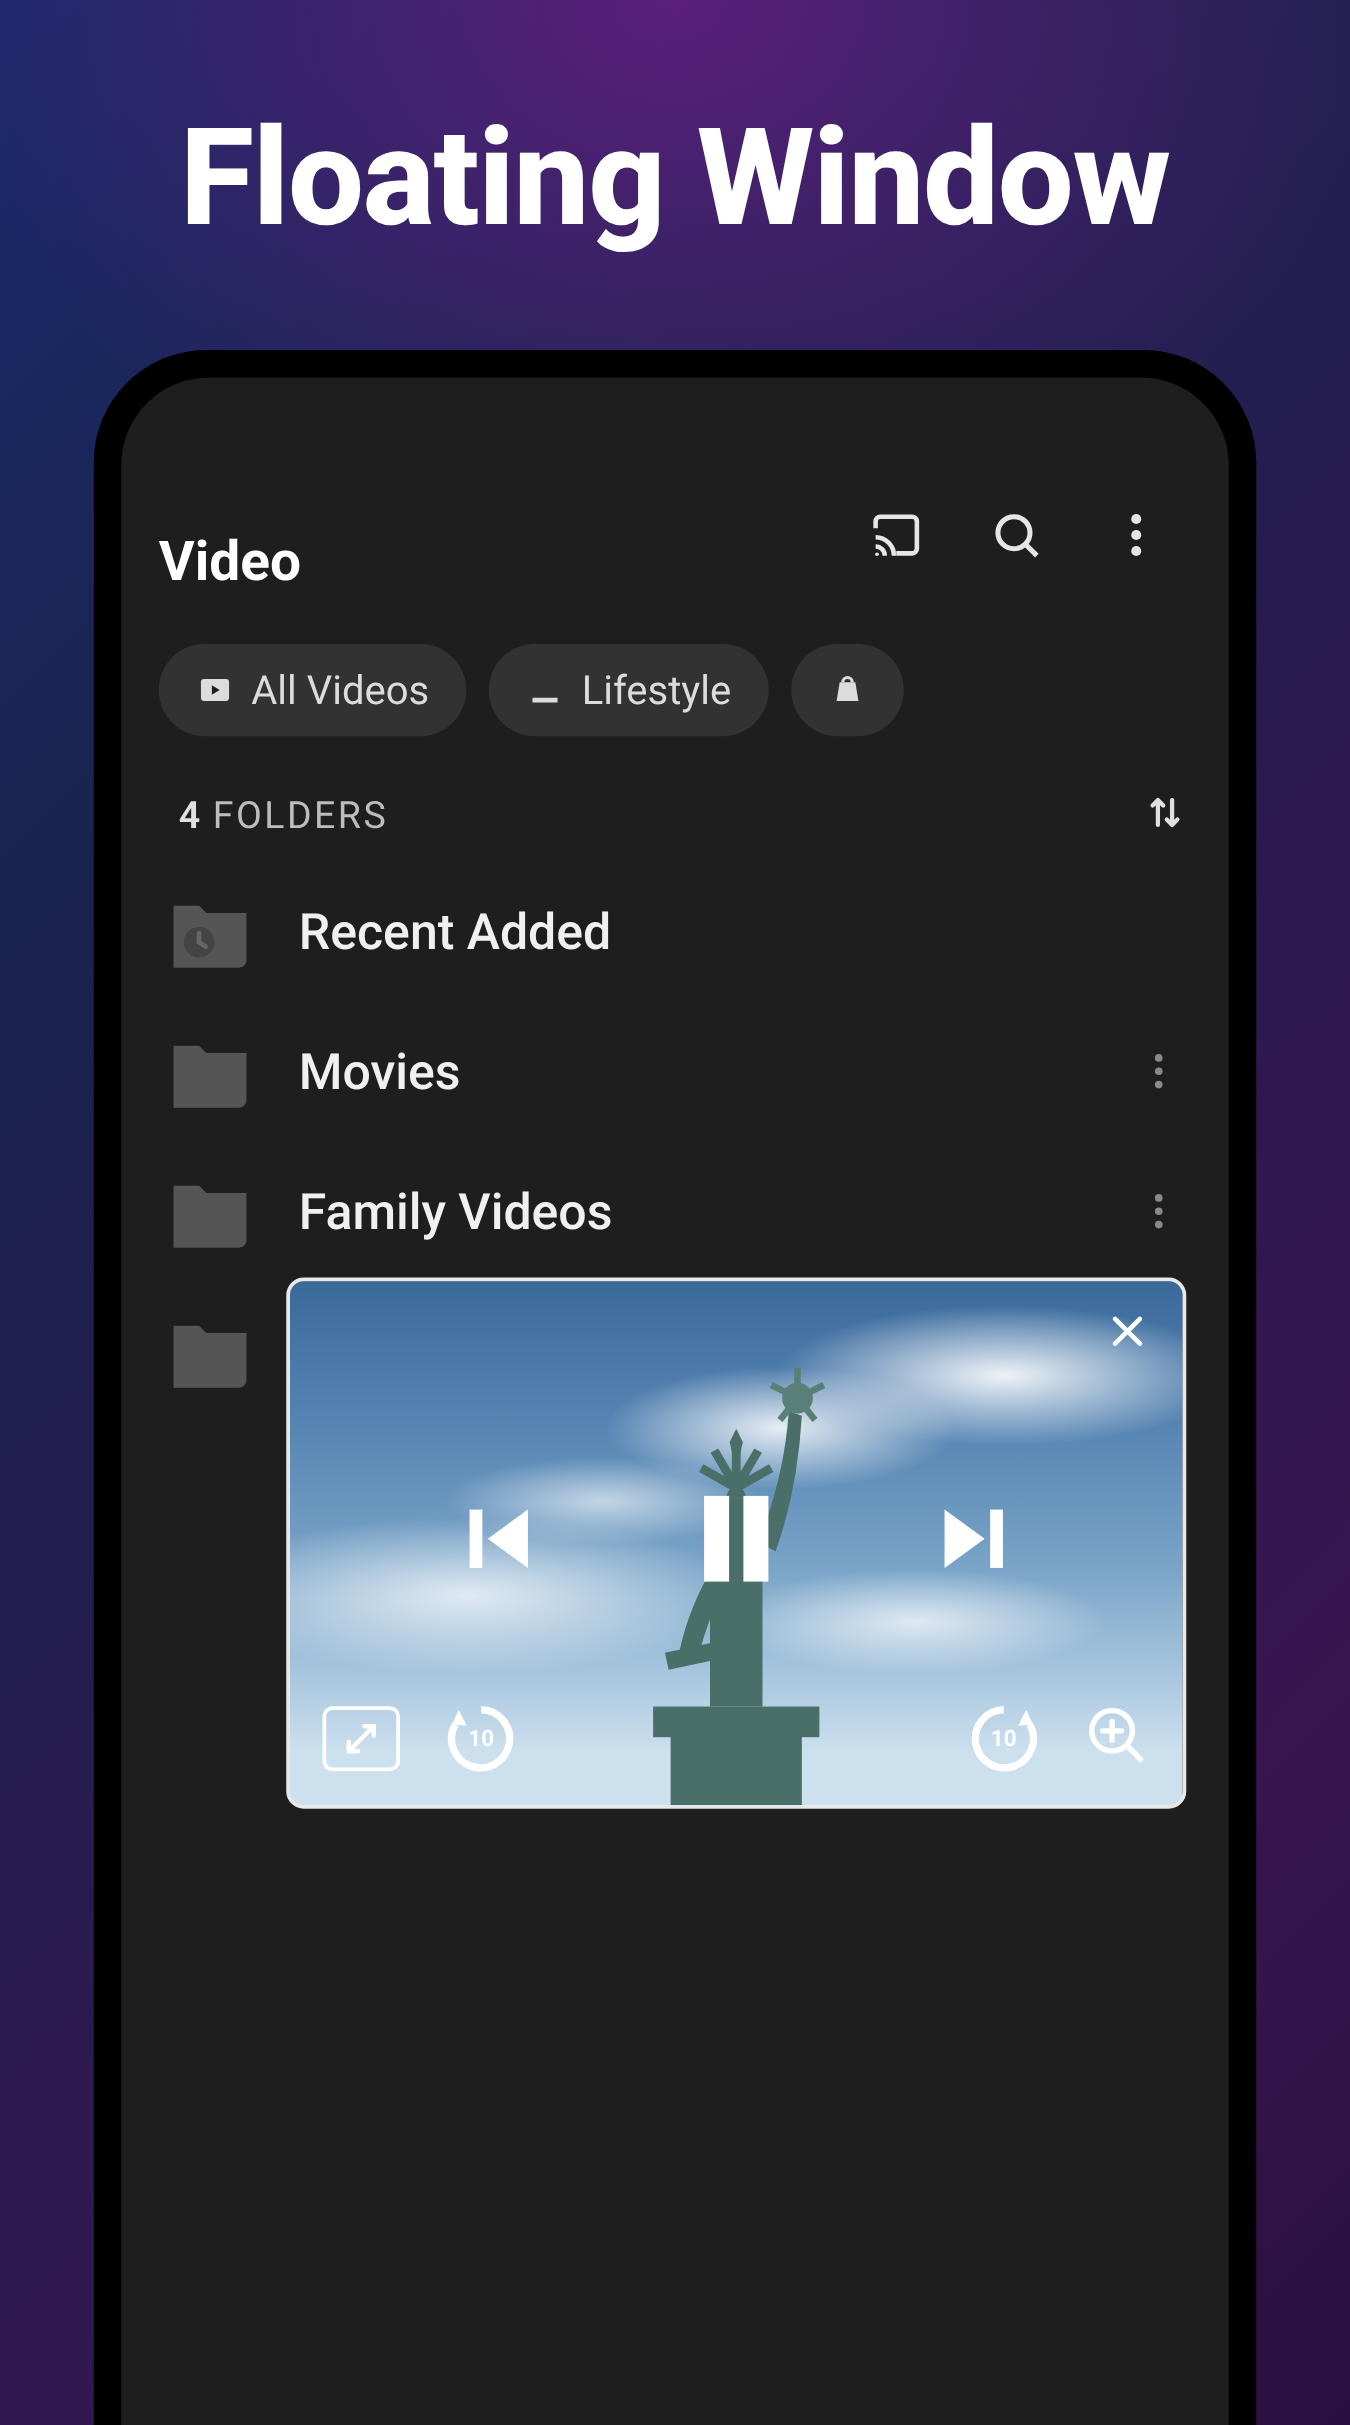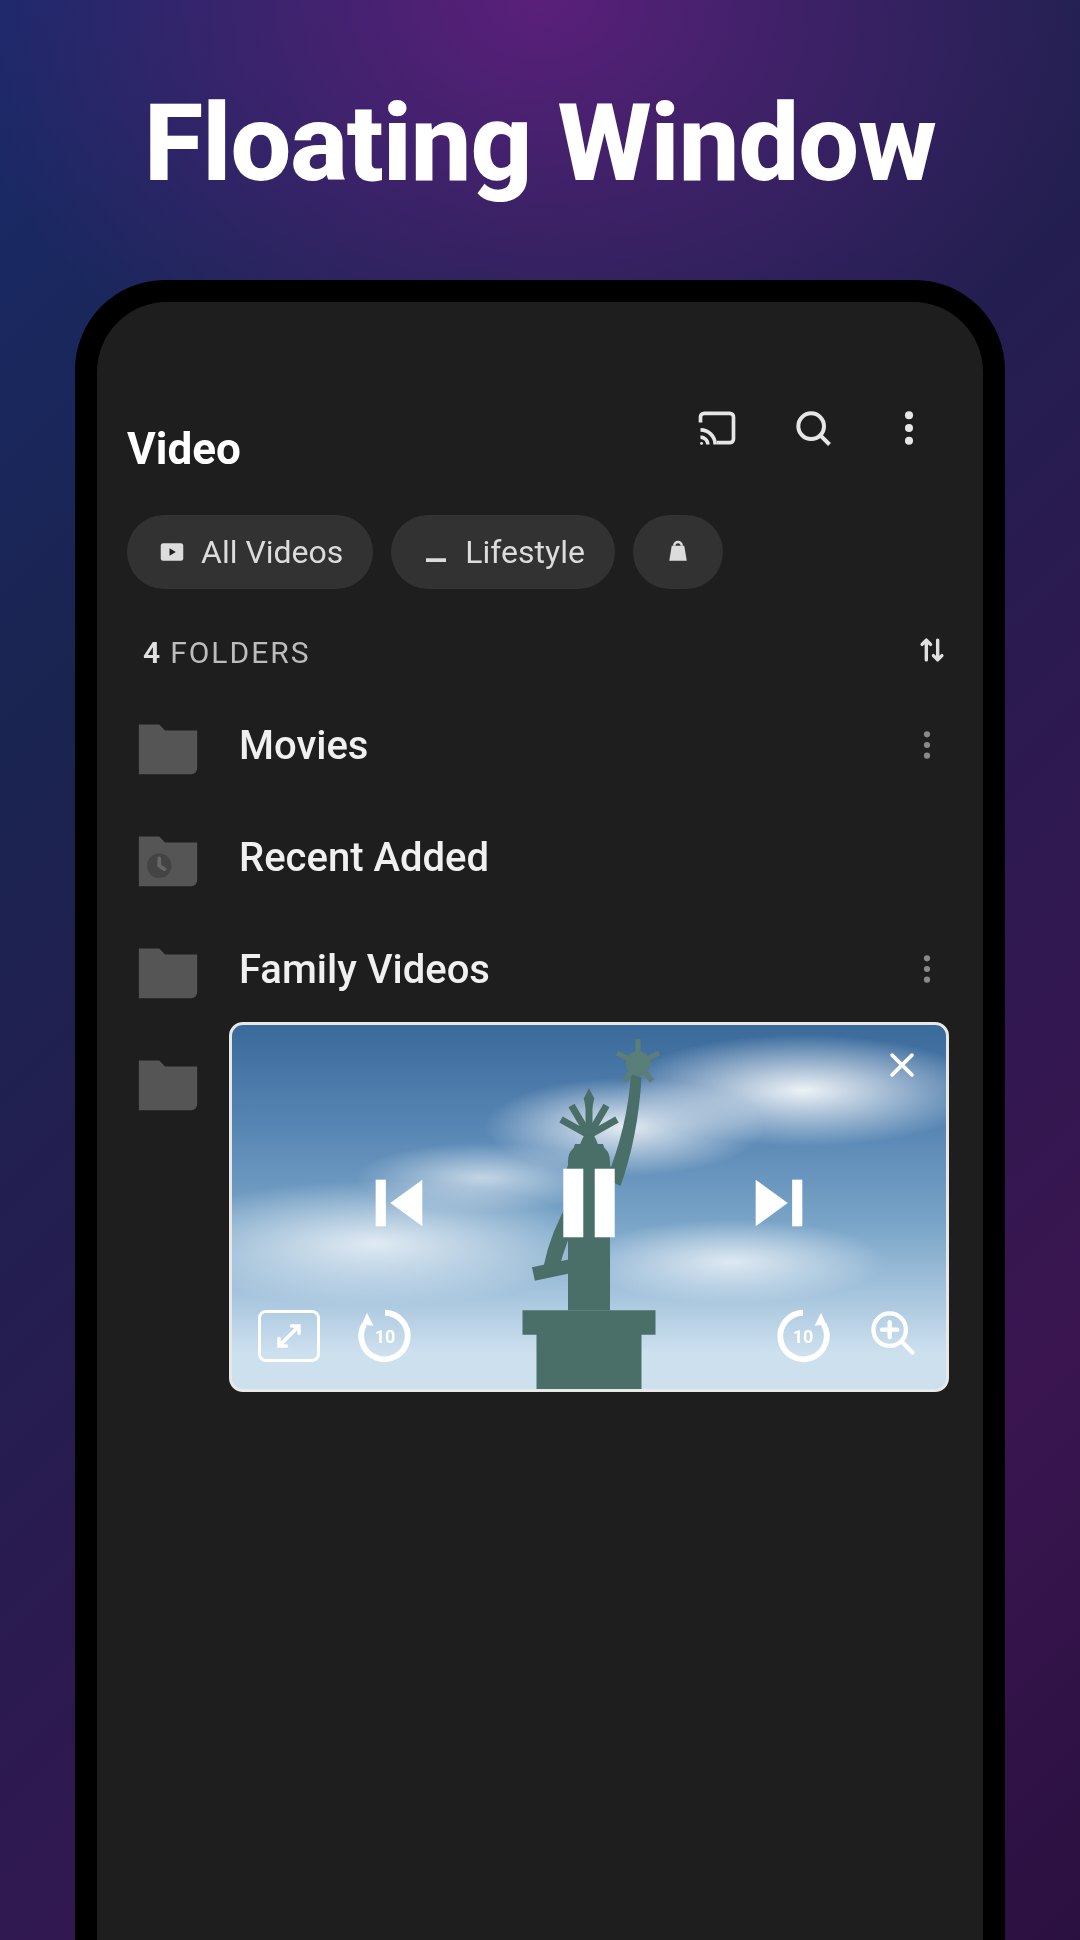--- a/index.html
+++ b/index.html
@@ -104,21 +104,21 @@
   .folder-label { flex:1; color:#f0f0f0; font-size: 40px; font-weight:500; }
   .row-more { width:40px; height:40px; display:flex; align-items:center; justify-content:center; color:#8a8a8a; }
   .row-more svg { width:8px; height:34px; }
 
   
   .floating-player {
     position:absolute;
     right: 34px;
     top: 720px;
     width: 720px;
-    height: 370px;
+    height: 425px;
     border: 3px solid #e8e8e8;
     border-radius: 14px;
     overflow:hidden;
     background:
       linear-gradient(to bottom,
         #3a6a9a 0%, #4a78a8 15%, #5a88b5 30%, #7aa5c8 55%,
         #a8c6de 75%, #cde0ee 90%);
   }
   .clouds {
     position:absolute; inset:0;
@@ -234,41 +234,41 @@
         </svg>
       </div>
     </div>
 
     <div class="folders">
 
       <div class="folder-row">
         <div class="folder-thumb">
           <svg viewBox="0 0 24 20">
               <path fill="#555" d="M2 3h7l2 2h11v13a2 2 0 0 1-2 2H2z"></path>
+              <circle cx="9" cy="13" r="4.2" fill="#444"></circle>
+              <path d="M9 10.5V13l1.8 1.2" stroke="#666" stroke-width="1.3" fill="none" stroke-linecap="round"></path>
+            </svg>
+        </div>
+        <div class="folder-label">Recent Added</div>
+      </div>
+
+      <div class="folder-row">
+        <div class="folder-thumb">
+          <svg viewBox="0 0 24 20">
+              <path fill="#555" d="M2 3h7l2 2h11v13a2 2 0 0 1-2 2H2z"></path>
             </svg>
         </div>
         <div class="folder-label">Movies</div>
         <div class="row-more">
           <svg viewBox="0 0 6 24" fill="currentColor">
               <circle cx="3" cy="4" r="2.3"></circle>
               <circle cx="3" cy="12" r="2.3"></circle>
               <circle cx="3" cy="20" r="2.3"></circle>
             </svg>
         </div>
-      </div>
-
-      <div class="folder-row">
-        <div class="folder-thumb">
-          <svg viewBox="0 0 24 20">
-              <path fill="#555" d="M2 3h7l2 2h11v13a2 2 0 0 1-2 2H2z"></path>
-              <circle cx="9" cy="13" r="4.2" fill="#444"></circle>
-              <path d="M9 10.5V13l1.8 1.2" stroke="#666" stroke-width="1.3" fill="none" stroke-linecap="round"></path>
-            </svg>
-        </div>
-        <div class="folder-label">Recent Added</div>
       </div>
 
       <div class="folder-row">
         <div class="folder-thumb">
           <svg viewBox="0 0 24 20">
               <path fill="#555" d="M2 3h7l2 2h11v13a2 2 0 0 1-2 2H2z"></path>
             </svg>
         </div>
         <div class="folder-label">Family Videos</div>
         <div class="row-more">

